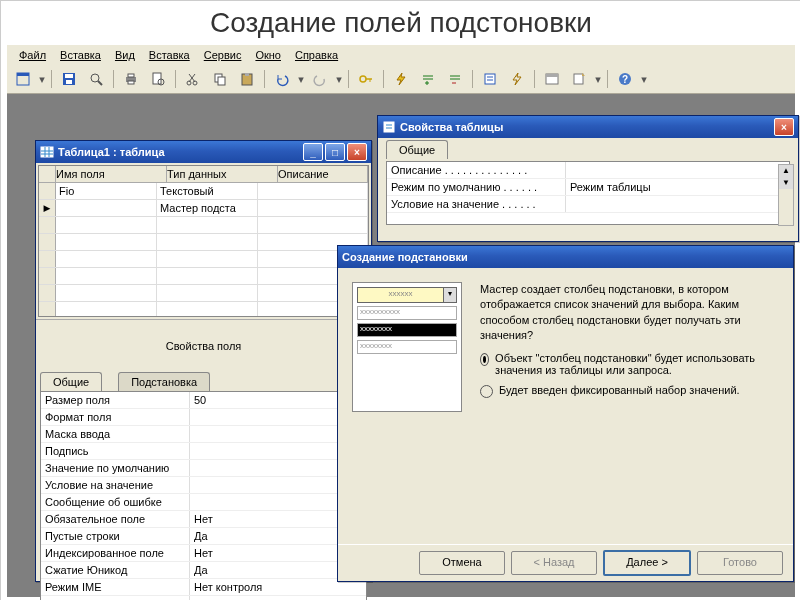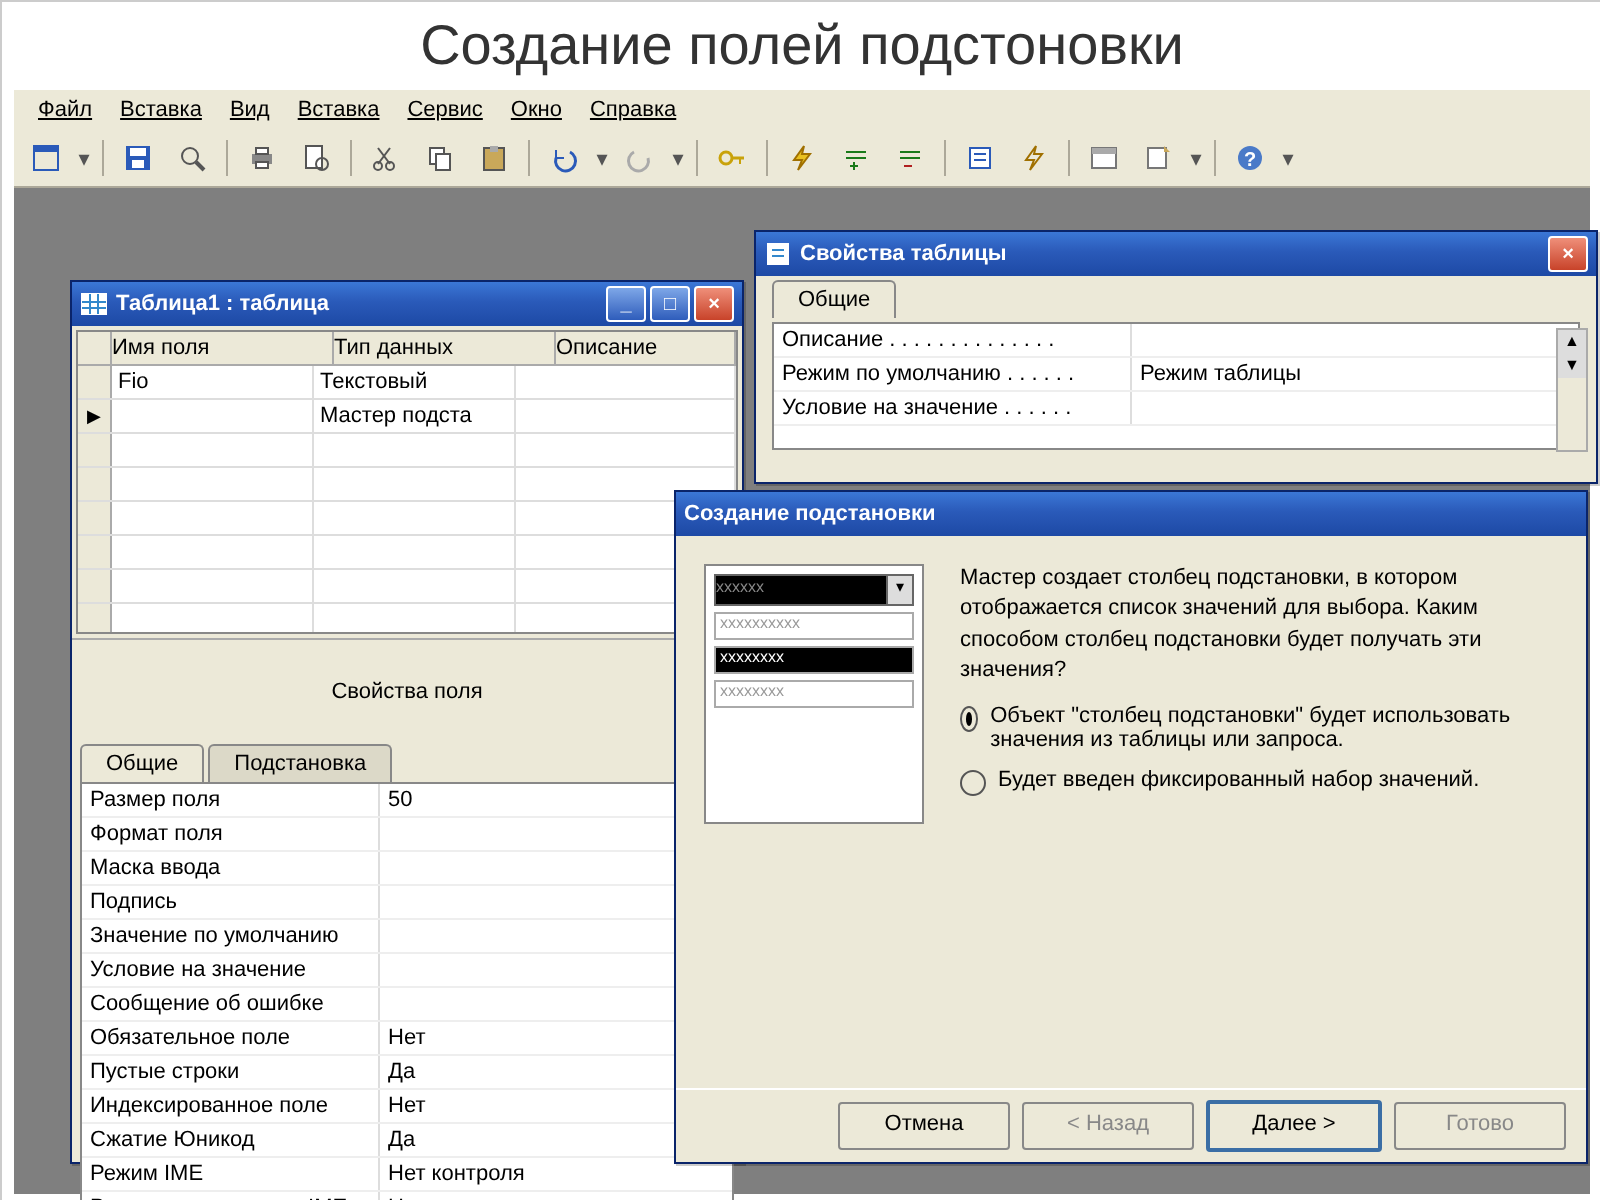--- a/index.html
+++ b/index.html
@@ -31,42 +31,42 @@
 .dg-head{display:flex;background:#ece9d8;border-bottom:1px solid #aaa}
 .dg-head div{flex:0 0 110px;border-right:1px solid #aaa;text-align:left;padding:2px 0}
 .dg-head div:first-child{flex:0 0 110px}
 .dg-rowwrap{}
 .dg-row{display:flex;height:16px;border-bottom:1px solid #ddd}
 .dg-sel{flex:0 0 16px;background:#ece9d8;border-right:1px solid #aaa;text-align:center;font-size:9px;line-height:16px}
 .dg-sel.cur::before{content:"▶";color:#000}
 .dg-cell{flex:0 0 94px;border-right:1px solid #ddd;padding:0 3px;line-height:16px;white-space:nowrap;overflow:hidden}
 .props-title{text-align:center;padding:20px 0;border-top:1px solid #aaa}
 .tabs{display:flex;margin:0 4px}
-.tab{padding:3px 12px;border:1px solid #888;border-bottom:none;background:#ece9d8;margin-right:2px;border-radius:3px 3px 0 0}
+.tab{padding:3px 12px;border:1px solid #888;border-bottom:none;background:#ece9d8;margin-right:16px;border-radius:3px 3px 0 0}
 .tab.inactive{background:#dcd9c8}
 .prop-grid{background:#fff;border:1px solid #888;margin:0 4px 4px;height:215px;overflow:hidden}
 .prop-row{display:flex;height:16px;border-bottom:1px solid #eee}
 .prop-row .pl{flex:0 0 140px;padding:0 4px;line-height:16px;border-right:1px solid #ddd}
 .prop-row .pv{flex:1;padding:0 4px;line-height:16px}
 
 
 #win-props{left:370px;top:70px;width:420px;height:125px}
 #win-props .body{padding:2px 4px}
 #win-props .tab{display:inline-block}
 #win-props .prop-grid{height:62px;margin-top:2px}
 #win-props .scroll{position:absolute;right:4px;top:48px;width:14px;height:60px;background:#ece9d8;border:1px solid #aaa}
 #win-props .scroll .up,#win-props .scroll .dn{height:12px;text-align:center;font-size:8px;line-height:12px;background:#ddd}
 
 
 #win-wizard{left:330px;top:200px;width:455px;height:335px;border:1px solid #0a246a}
 #win-wizard .titlebar{background:linear-gradient(#3b77d6,#2a5ab9 45%,#1d49a5)}
 #win-wizard .wiz-body{position:absolute;top:24px;left:0;right:0;bottom:36px;background:#ece9d8;padding:12px 14px;display:flex;gap:18px}
 .wiz-img{width:100px;height:120px;background:#fff;border:1px solid #888;display:flex;flex-direction:column;padding:4px;gap:3px}
 .wiz-img .combo{height:14px;border:1px solid #666;display:flex}
-.wiz-img .combo .txt{flex:1;background:#000000;font-size:8px;line-height:12px;color:#888;text-align:left}
+.wiz-img .combo .txt{flex:1;background:#fef9c3;font-size:8px;line-height:12px;color:#888;text-align:center}
 .wiz-img .combo .dd{width:12px;background:#ddd;border-left:1px solid #666;text-align:center;font-size:8px;line-height:12px}
 .wiz-img .row{height:12px;border:1px solid #aaa;font-size:8px;line-height:10px;color:#999;text-align:left;padding:0 2px}
 .wiz-img .row.sel{background:#000;color:#fff}
 .wiz-text{flex:1}
 .wiz-q{line-height:1.4}
 .radio-row{display:flex;align-items:flex-start;gap:6px;margin:8px 0}
 .radio{width:11px;height:11px;border:1px solid #555;border-radius:50%;margin-top:1px;position:relative}
 .radio.checked::after{content:"";position:absolute;inset:2px;border-radius:50%;background:#000}
 .wiz-btns{position:absolute;left:0;right:0;bottom:0;height:36px;background:#ece9d8;border-top:1px solid #fff;display:flex;align-items:center;justify-content:flex-end;gap:6px;padding:0 10px}
 .btn{min-width:68px;height:22px;border:1px solid #888;background:#ece9d8;border-radius:2px;padding:0 8px;line-height:20px;text-align:center}

